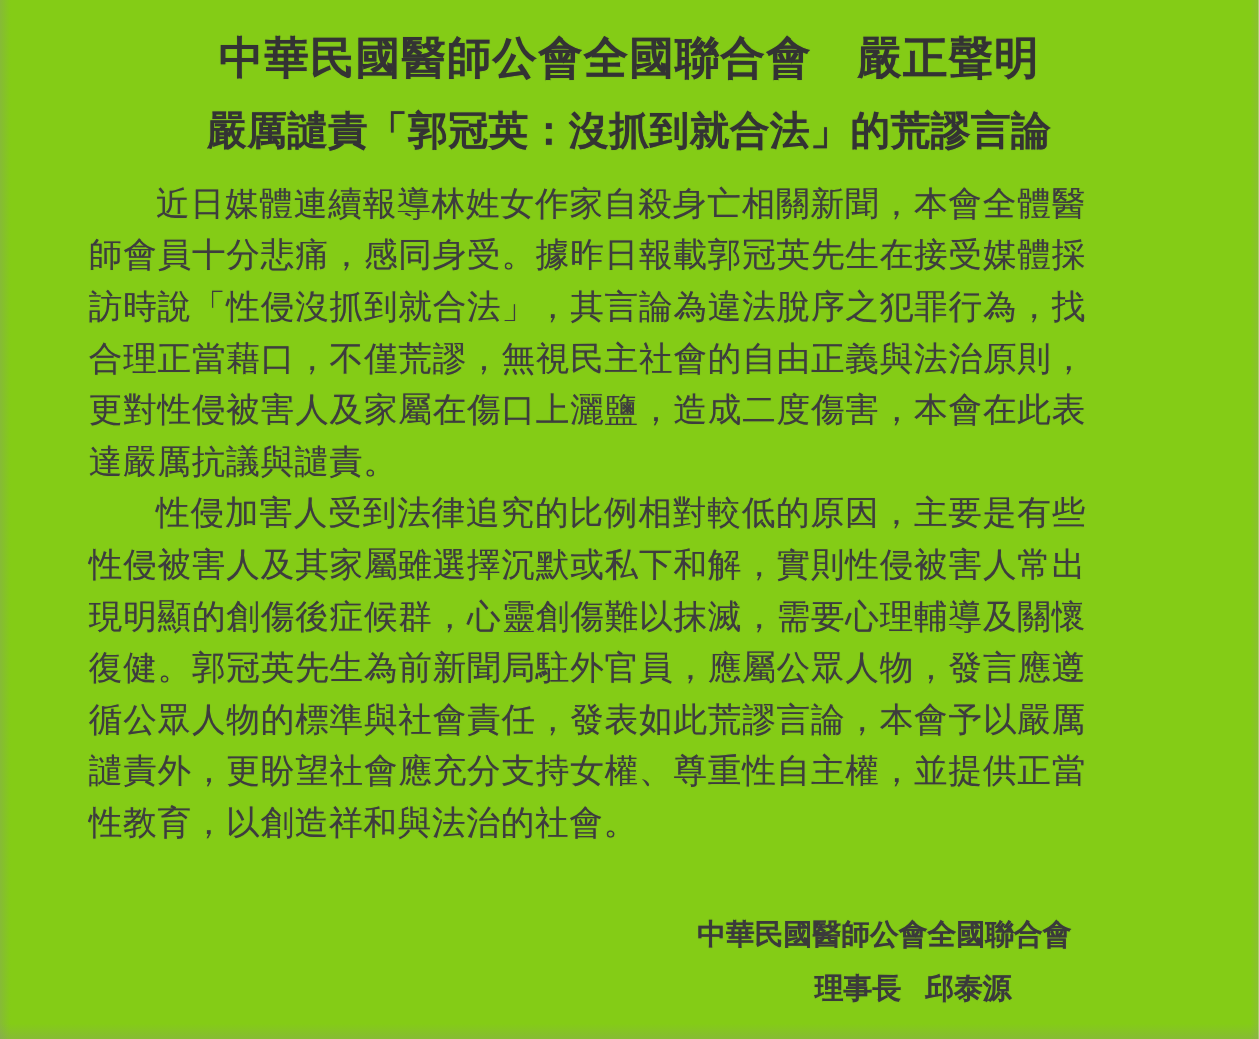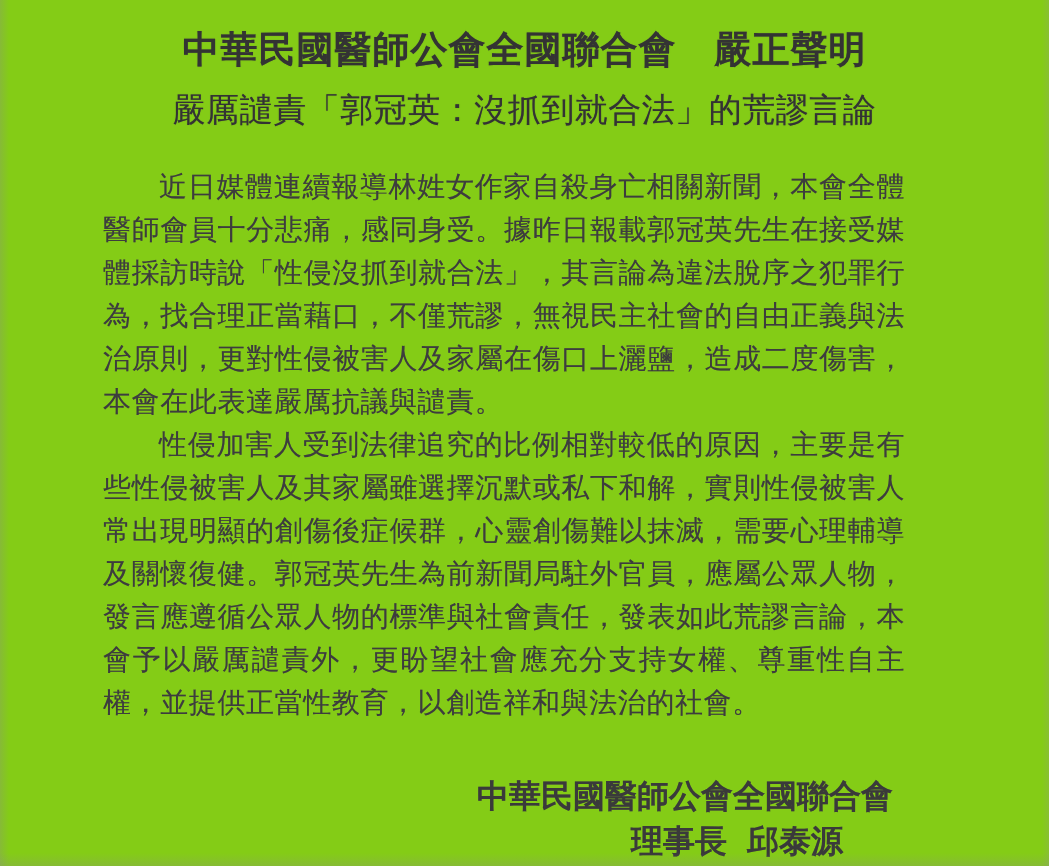--- a/index.html
+++ b/index.html
@@ -40,46 +40,46 @@
     letter-spacing: 1px;
     color: #333333;
     text-shadow: 0 0 0.7px rgba(70,70,70,0.75);
     white-space: pre;
   }
   .doc-subtitle {
     margin-top: 20px;
     text-align: center;
     font-size: 33px;
     line-height: 38px;
-    font-weight: 400;
+    font-weight: 700;
     letter-spacing: 0.5px;
     color: #333333;
     text-shadow: 0 0 0.7px rgba(70,70,70,0.75);
   }
   .doc-body {
-    margin-top: 36px;
-    padding-left: 103px;
+    margin-top: 20px;
+    padding-left: 74px;
     padding-right: 144px;
   }
   .body-paragraph {
     margin: 0;
     font-size: 28px;
     line-height: 43px;
     letter-spacing: 0.6px;
     text-align: justify;
     text-justify: inter-ideograph;
     text-indent: 2em;
     color: #3d3d3d;
     text-shadow: 0 0 0.6px rgba(80,80,80,0.6);
   }
   .signature {
     margin-top: 50px;
     padding-right: 156px;
     text-align: right;
-    font-size: 32px;
+    font-size: 24px;
     line-height: 45px;
     font-weight: 600;
     color: #3a3a3a;
     text-shadow: 0 0 0.6px rgba(80,80,80,0.6);
   }
   .sig-row2 {
     padding-right: 50px;
   }
   .sig-role {
     margin-right: 20px;

